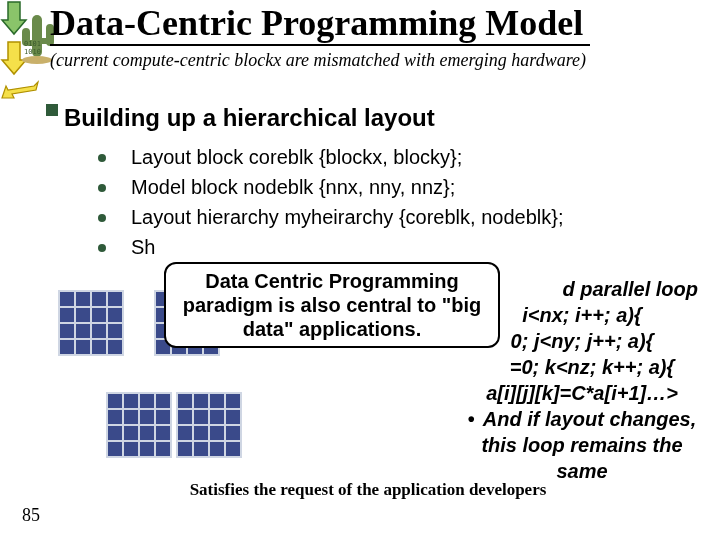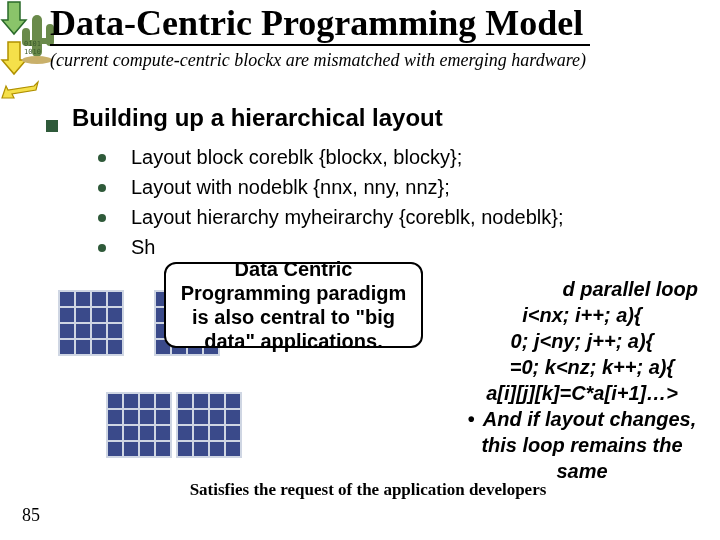--- a/index.html
+++ b/index.html
@@ -52,22 +52,22 @@
     width: 40px;
     height: 55px;
   }
   .section-head {
     position: absolute;
     top: 104px;
     left: 46px;
     font-size: 24px;
     font-weight: bold;
     display: flex;
-    align-items: flex-end;
-    gap: 14px;
+    align-items: flex-start;
+    gap: 6px;
   }
   .bullet-sq {
     width: 12px;
     height: 12px;
     background: #2f5a3a;
     display: inline-block;
   }
   .code-list {
     position: absolute;
     top: 144px;
@@ -85,21 +85,21 @@
     width: 8px;
     height: 8px;
     border-radius: 50%;
     background: #2f5a3a;
     flex: 0 0 8px;
   }
   .callout {
     position: absolute;
     left: 164px;
     top: 262px;
-    width: 259px;
+    width: 336px;
     height: 86px;
     background: #fff;
     border: 2px solid #000;
     border-radius: 12px;
     font-size: 20px;
     font-weight: bold;
     text-align: center;
     display: flex;
     align-items: center;
     justify-content: center;
@@ -223,21 +223,21 @@
     <span>Building up a hierarchical layout</span>
   </div>
 
   <div class="code-list">
     <div class="row">
       <span class="dot"></span>
       <span>Layout block coreblk {blockx, blocky};</span>
     </div>
     <div class="row">
       <span class="dot"></span>
-      <span>Layout with nodeblk {nnx, nny, nnz};</span>
+      <span>Model block nodeblk {nnx, nny, nnz};</span>
     </div>
     <div class="row">
       <span class="dot"></span>
       <span>Layout hierarchy myheirarchy {coreblk, nodeblk};</span>
     </div>
     <div class="row">
       <span class="dot"></span>
       <span>Sh</span>
     </div>
   </div>

